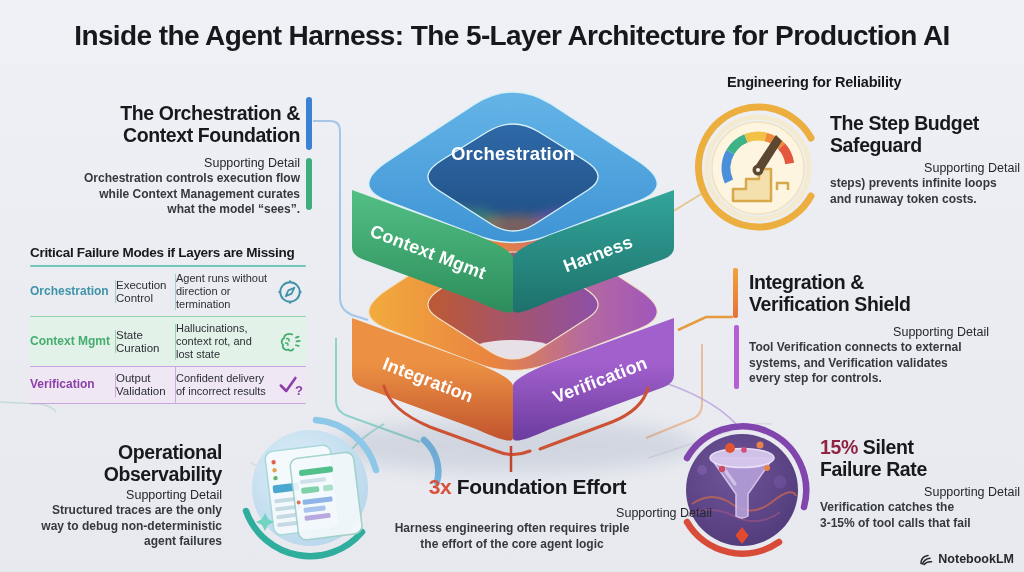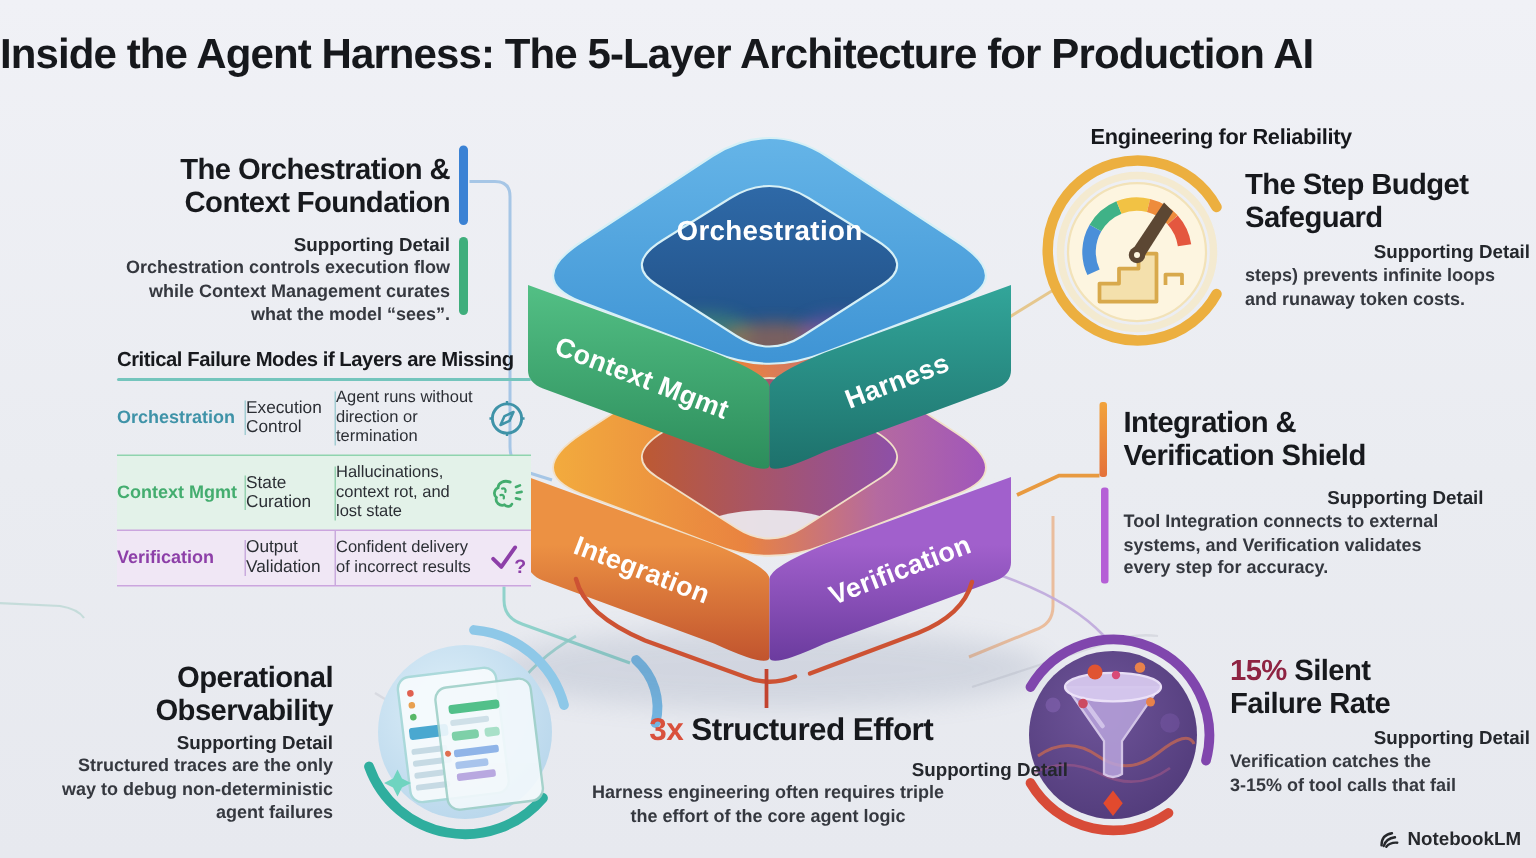--- a/index.html
+++ b/index.html
@@ -3,32 +3,32 @@
 <meta charset="utf-8">
 <style>
   html,body{margin:0;padding:0;background:#dfe1e8;}
   #stage{
     position:relative;width:1024px;height:572px;overflow:hidden;
     background:linear-gradient(180deg,#f0f1f6 0%,#eaecf1 55%,#e7e9ef 100%);
     font-family:"Liberation Sans","DejaVu Sans",sans-serif;color:#17191d;
   }
   .abs{position:absolute;}
   svg{display:block;}
-  .title{left:0;right:0;top:20px;text-align:left;font-size:28px;font-weight:800;
+  .title{left:0;right:0;top:20px;text-align:center;font-size:28px;font-weight:800;
          letter-spacing:-0.6px;white-space:nowrap;color:#16181c;}
   .h{font-weight:800;letter-spacing:-0.4px;color:#17191d;line-height:22px;font-size:19.5px;}
   .h-r{text-align:right;}
-  .sub-label{font-size:12.5px;font-weight:700;color:#24272c;line-height:16px;text-align:right;}
+  .sub-label{font-size:12.5px;font-weight:400;color:#24272c;line-height:16px;text-align:right;}
   .sub-body{font-size:12px;font-weight:700;color:#35383f;line-height:15.5px;}
   .bar{width:6px;border-radius:3px;}
   .eyebrow{font-size:14.5px;font-weight:800;letter-spacing:-0.2px;color:#16181c;}
   .stat-maroon{color:#8e2342;}
   .stat-red{color:#d9503c;margin-left:31px;}
   
-  .ftable{left:30px;top:232px;width:276px;margin-left:48px;}
+  .ftable{left:30px;top:245px;width:276px;}
   .ft-title{font-size:13.5px;font-weight:800;letter-spacing:-0.3px;white-space:nowrap;color:#17191d;}
   .ft-rule{margin-top:5px;height:2px;background:#74c5bd;border-radius:1px;}
   .trow{display:grid;grid-template-columns:86px 60px 98px 32px;align-items:center;}
   .trow .tc{padding:5px 5px 5px 0;}
   .tc-layer{font-size:12px;font-weight:700;line-height:13.5px;}
   .tc-mode{font-size:11.5px;color:#2b2e34;line-height:13px;}
   .tc-cons{font-size:11px;color:#2b2e34;line-height:13px;}
   .r1{border-bottom:1.5px solid #8fd4ae;}
   .r2{background:#e3f2e9;border-bottom:1.5px solid #cba5de;}
   .r3{background:#f0e7f5;border-bottom:1px solid #cba5de;}
@@ -229,21 +229,21 @@
       <rect x="66" y="74" width="18" height="6" rx="2" fill="#7ed0a8"></rect>
       <rect x="88" y="74" width="10" height="6" rx="2" fill="#a8e0c8"></rect>
       <circle cx="62" cy="88" r="2" fill="#e07050"></circle>
       <rect x="66" y="86" width="30" height="5" rx="1.5" fill="#8fb4e8"></rect>
       <rect x="66" y="94" width="22" height="5" rx="1.5" fill="#a8c4ec"></rect>
       <rect x="66" y="102" width="26" height="5" rx="1.5" fill="#b8a8e0"></rect>
     </g>
     <path d="M30,100 l3,6 6,3 -6,3 -3,6 -3,-6 -6,-3 6,-3 Z" fill="#6fd4c0"></path>
   </svg>
 
-  <div class="abs eyebrow" style="left:727px;top:84px;">Engineering for Reliability</div>
+  <div class="abs eyebrow" style="left:727px;top:74px;">Engineering for Reliability</div>
 
   <svg class="abs" style="left:694px;top:103px;" width="128" height="128" viewBox="0 0 128 128">
     <path d="M117,35 A60,60 0 1 0 117,93" fill="none" stroke="#ecaf3f" stroke-width="7" stroke-linecap="round"></path>
     <circle cx="64" cy="65" r="51" fill="none" stroke="#f6e8c4" stroke-width="5" opacity="0.75"></circle>
     <circle cx="64" cy="65" r="46" fill="#fdf5e0" stroke="#f2e2b8" stroke-width="1.5"></circle>
     <path d="M35,78.5 A32,32 0 0 1 36.3,49" fill="none" stroke="#4a8fd9" stroke-width="9"></path>
     <path d="M36.3,49 A32,32 0 0 1 52,35.3" fill="none" stroke="#3fb287" stroke-width="9"></path>
     <path d="M52,35.3 A32,32 0 0 1 71.7,34" fill="none" stroke="#f2c244" stroke-width="9"></path>
     <path d="M71.7,34 A32,32 0 0 1 87.8,43.6" fill="none" stroke="#ee8c3c" stroke-width="9"></path>
     <path d="M87.8,43.6 A32,32 0 0 1 95.7,60.5" fill="none" stroke="#e4573f" stroke-width="9"></path>
@@ -266,23 +266,23 @@
 
   <div class="abs" style="left:733px;top:268px;width:5px;height:50px;border-radius:2px;
        background:linear-gradient(180deg,#f2a33c,#e4713a);"></div>
   <div class="abs h" style="left:749px;top:271px;">
     <div>Integration &amp;</div>
     <div>Verification Shield</div>
   </div>
   <div class="abs" style="left:734px;top:325px;width:5px;height:64px;border-radius:2px;background:#b55fd6;"></div>
   <div class="abs" style="left:749px;top:324px;width:240px;">
     <div class="sub-label">Supporting Detail</div>
-    <div class="sub-body">Tool Integration connects to external</div>
+    <div class="sub-body">Tool Verification connects to external</div>
     <div class="sub-body">systems, and Verification validates</div>
-    <div class="sub-body">every step for accuracy.</div>
+    <div class="sub-body">every step for controls.</div>
   </div>
 
   <svg class="abs" style="left:672px;top:420px;" width="140" height="140" viewBox="0 0 140 140">
     <defs>
       <radialGradient id="gFun" cx="0.42" cy="0.35" r="0.95">
         <stop offset="0" stop-color="#6e5499"></stop>
           <stop offset="1" stop-color="#483370"></stop>
       </radialGradient>
     </defs>
     <path d="M15,38 A64,64 0 0 1 132,87" fill="none" stroke="#8046ad" stroke-width="6.5" stroke-linecap="round"></path>
@@ -310,21 +310,21 @@
     </div>
     <div>Failure Rate</div>
   </div>
   <div class="abs" style="left:820px;top:484px;width:200px;">
     <div class="sub-label">Supporting Detail</div>
     <div class="sub-body">Verification catches the</div>
     <div class="sub-body">3-15% of tool calls that fail</div>
   </div>
 
   <div class="abs h" style="left:362px;top:476px;width:300px;text-align:center;font-size:21px;">
-    <span class="stat-red">3x</span><span> Structured Effort</span>
+    <span class="stat-red">3x</span><span> Foundation Effort</span>
   </div>
   <div class="abs" style="left:312px;top:505px;width:400px;text-align:center;">
     <div class="sub-label">Supporting Detail</div>
     <div class="sub-body">Harness engineering often requires triple</div>
     <div class="sub-body">the effort of the core agent logic</div>
   </div>
 
   <div class="abs footer">
     <svg width="15" height="14" viewBox="0 0 15 14">
       <path d="M2,11.5 Q2,4.5 9,3.5 M3.5,12 Q5,7 11,6.2 M5.2,12.5 Q7.5,9.5 12.5,9.8" fill="none" stroke="#26282c" stroke-width="1.6" stroke-linecap="round"></path>

